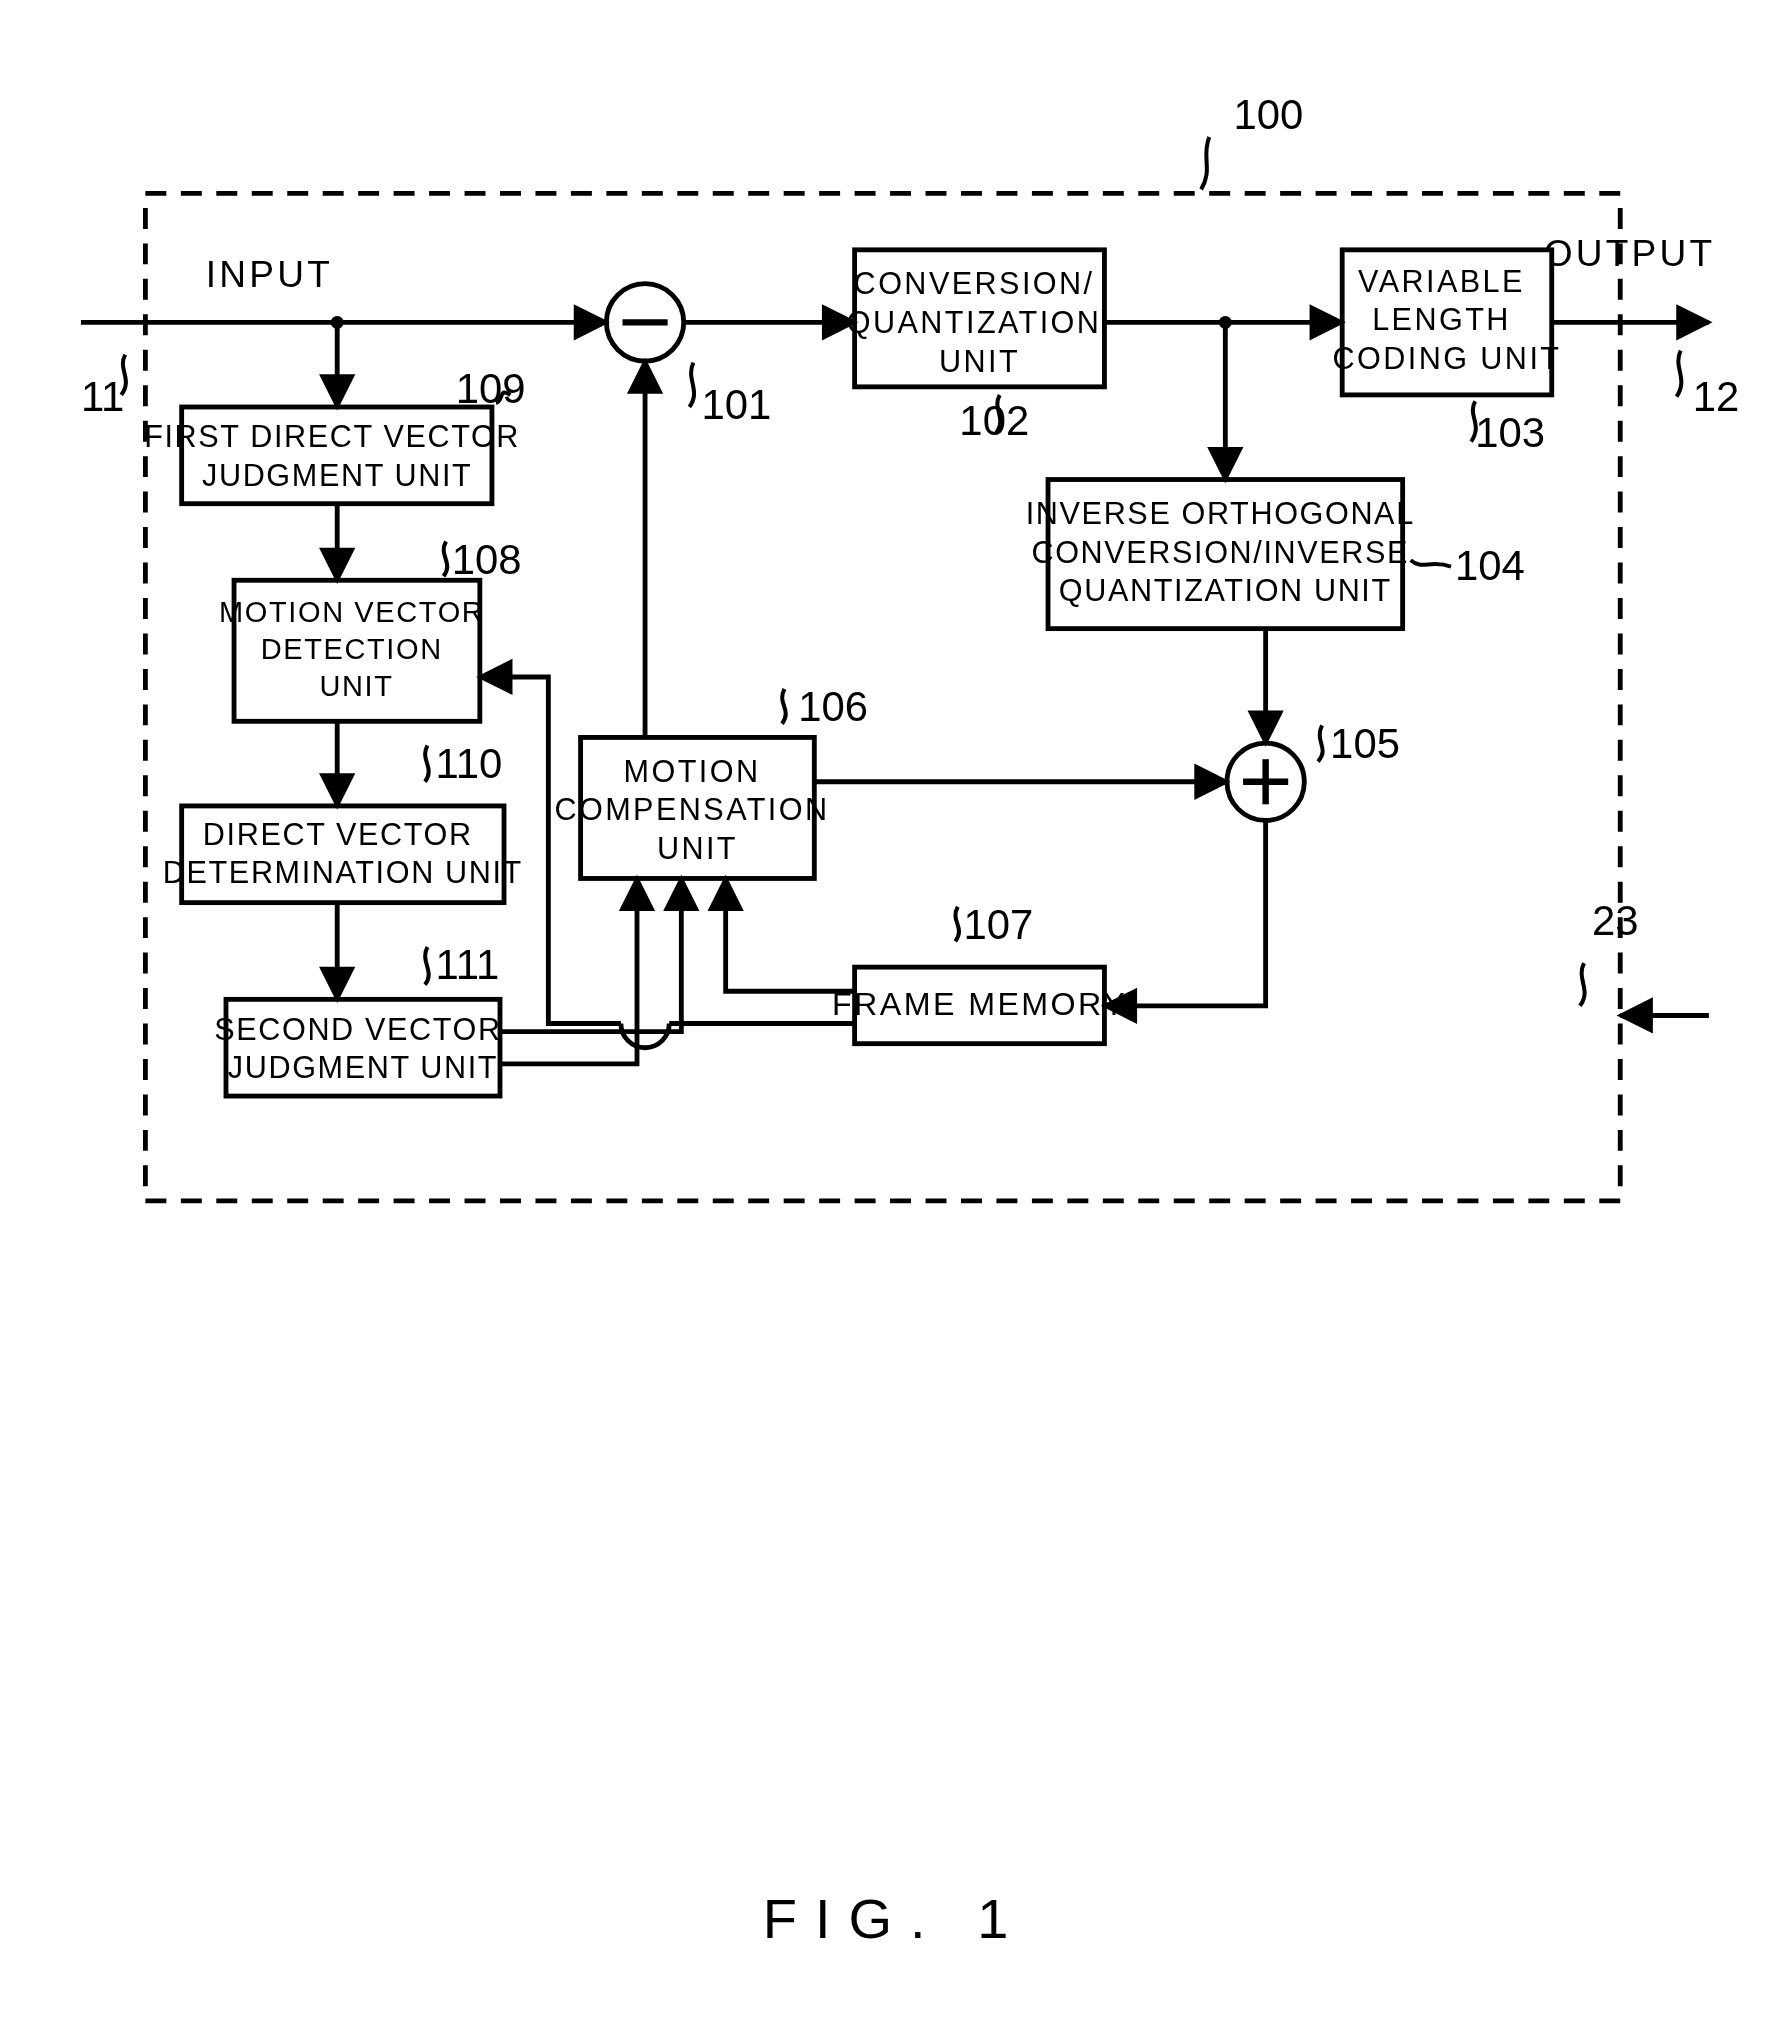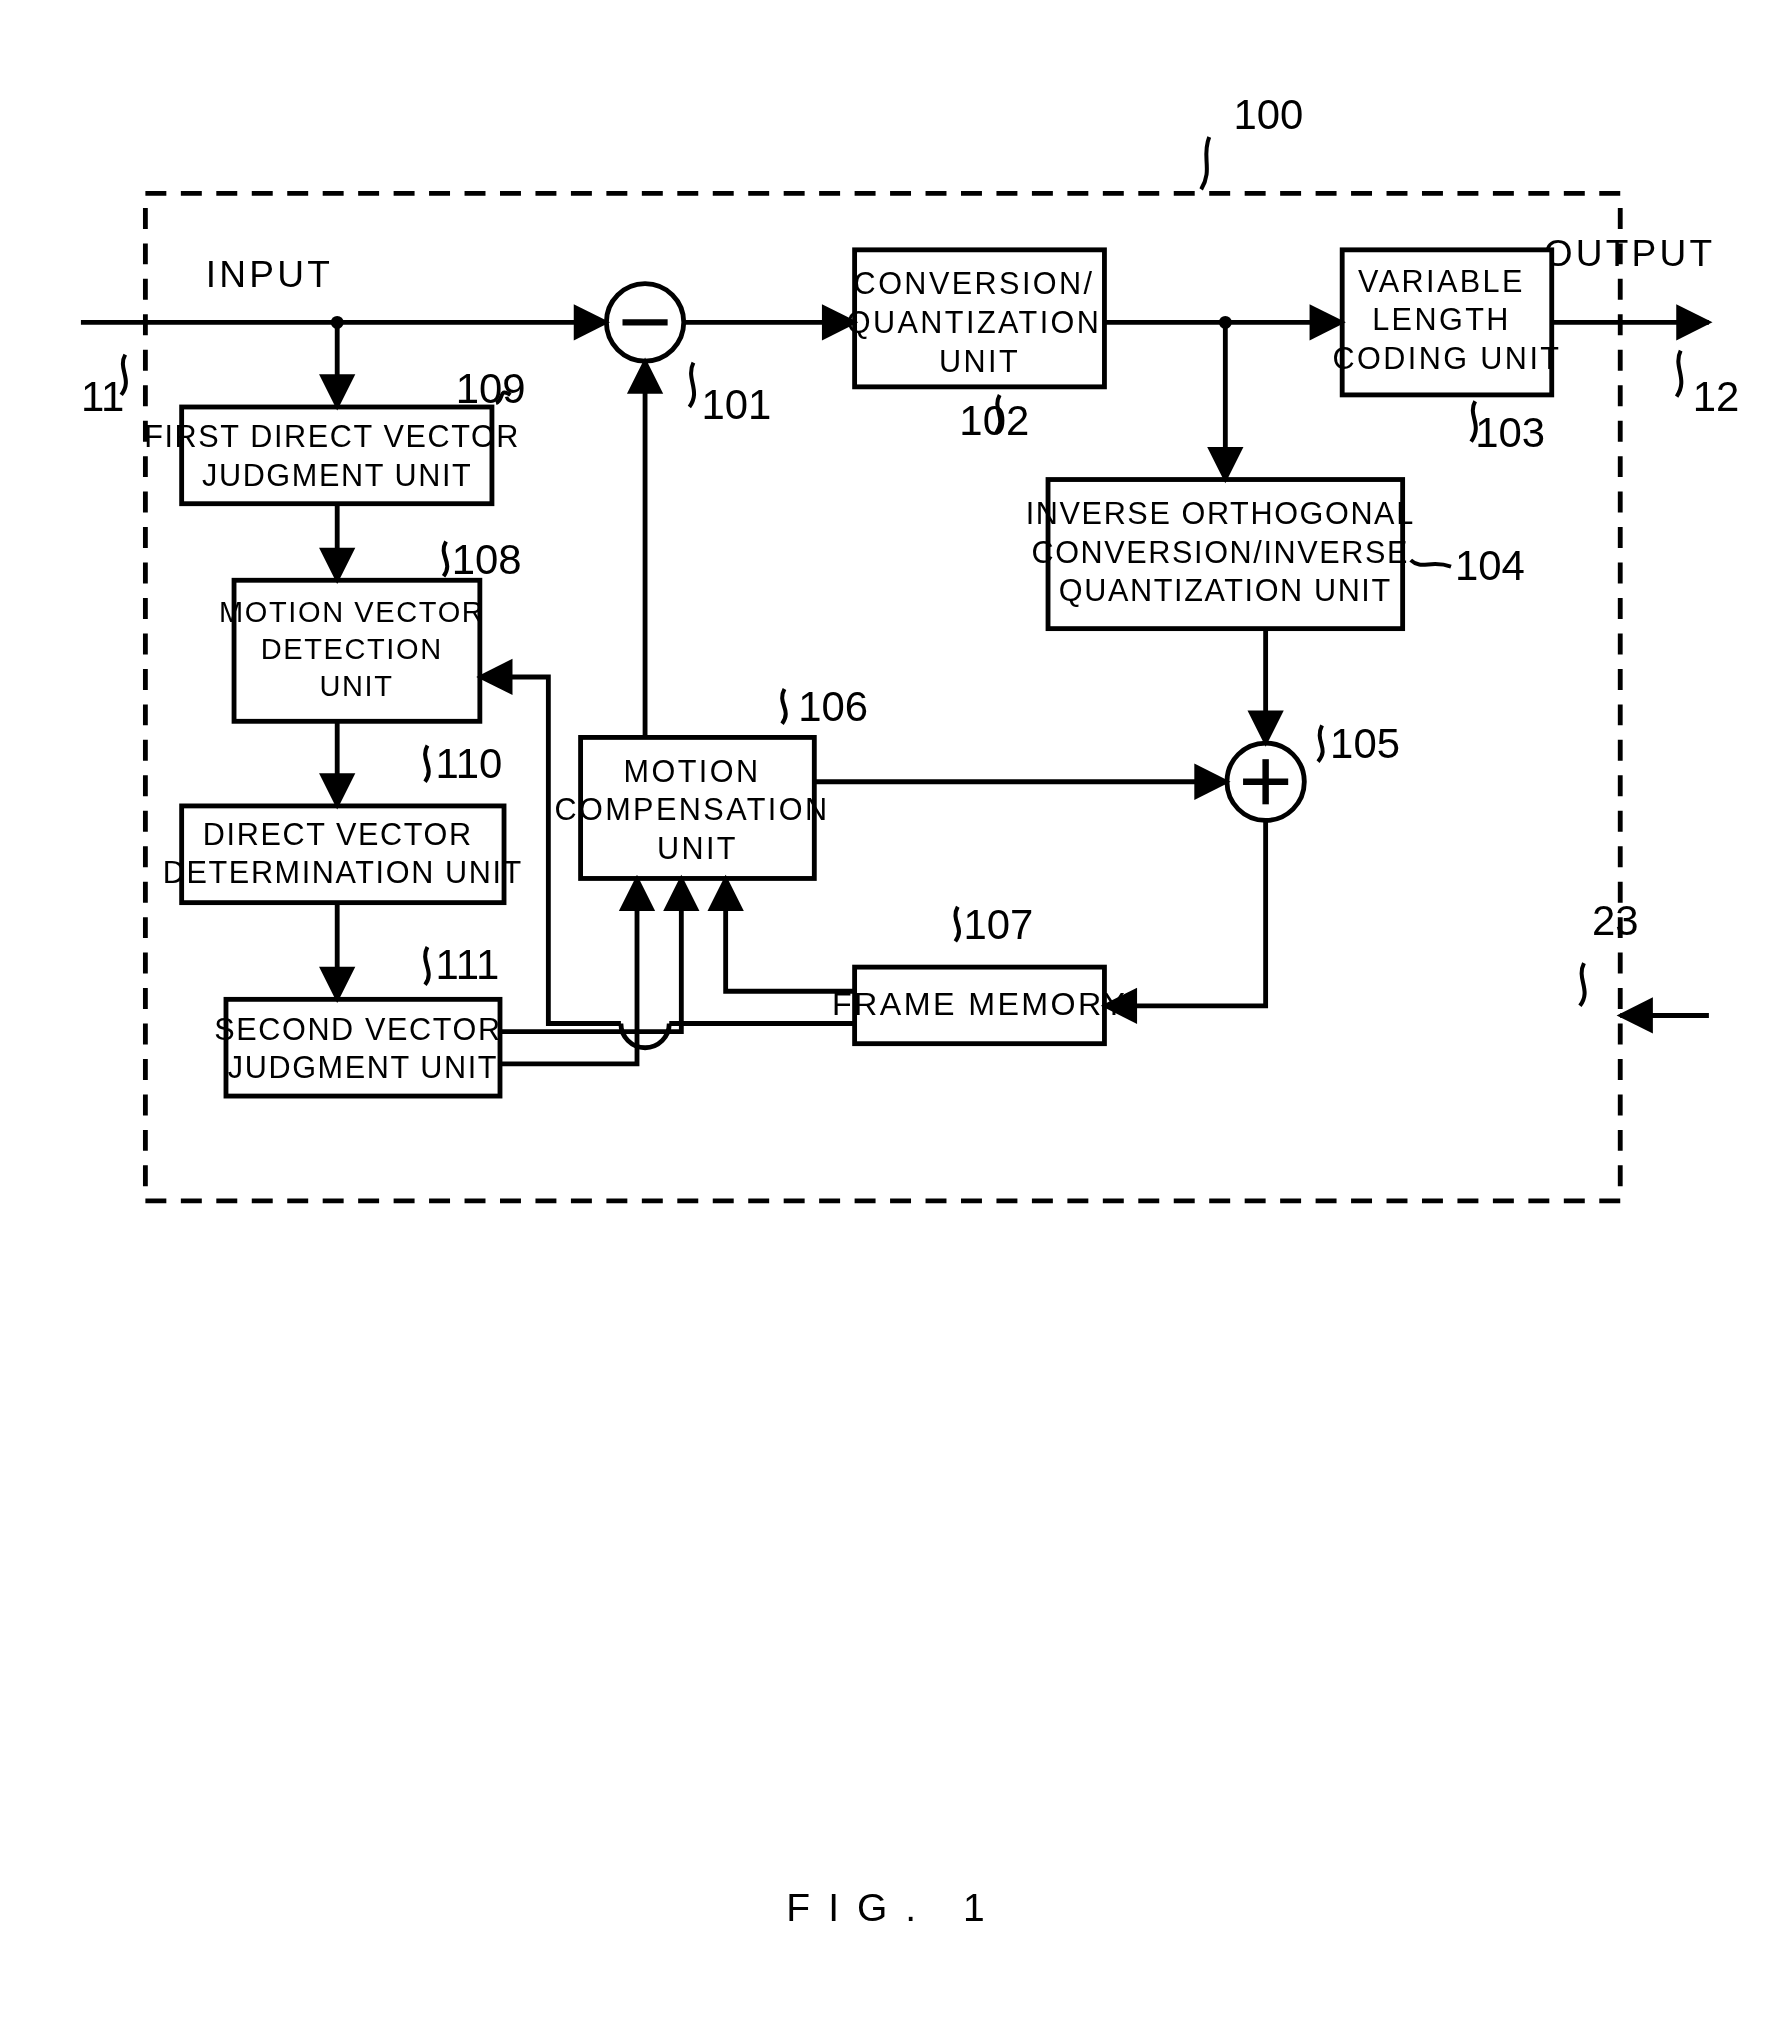--- a/index.html
+++ b/index.html
@@ -17,21 +17,21 @@
     position: absolute;
     left: 0;
     top: 0;
   }
   .figcap {
     position: absolute;
     left: 0;
     width: 1789px;
     top: 1886px;
     text-align: center;
-    font-size: 39px;
+    font-size: 56px;
     letter-spacing: 18px;
     font-weight: 500;
   }
 </style>
 </head>
 <body>
 
 <div class="page">
 
 <svg class="svg-root" width="1789" height="2039" viewBox="0 0 2219 2530">

